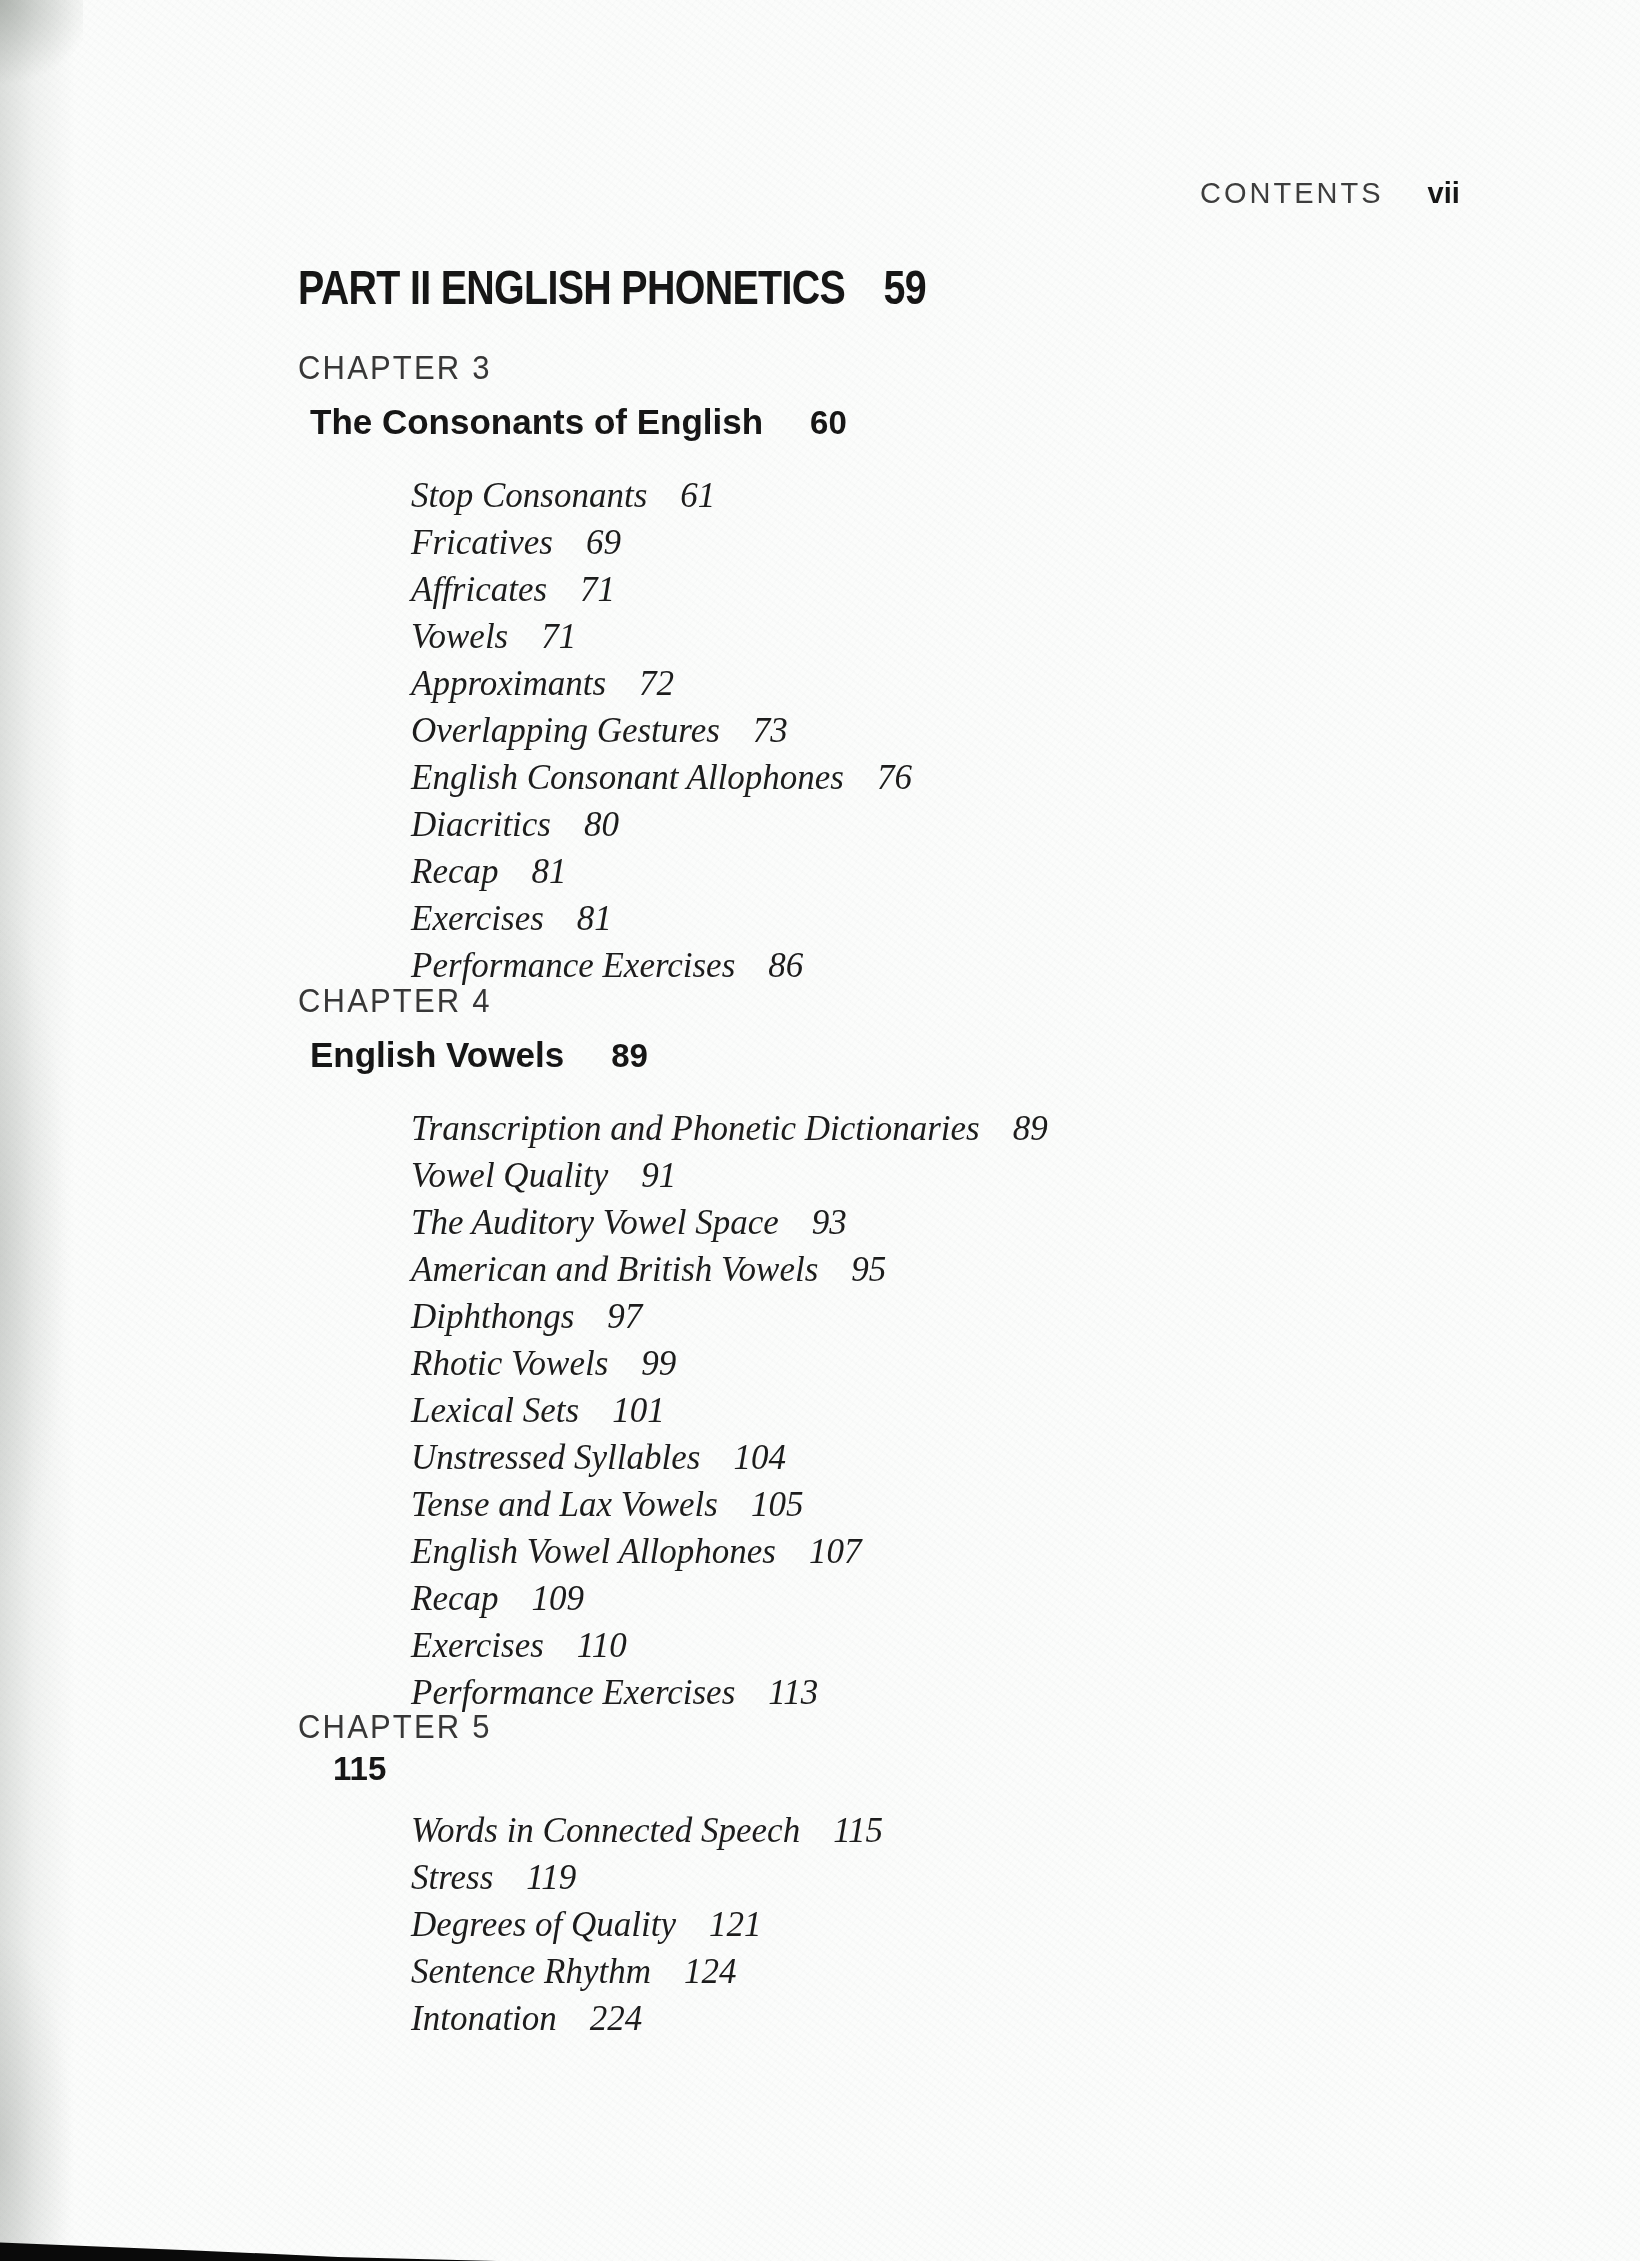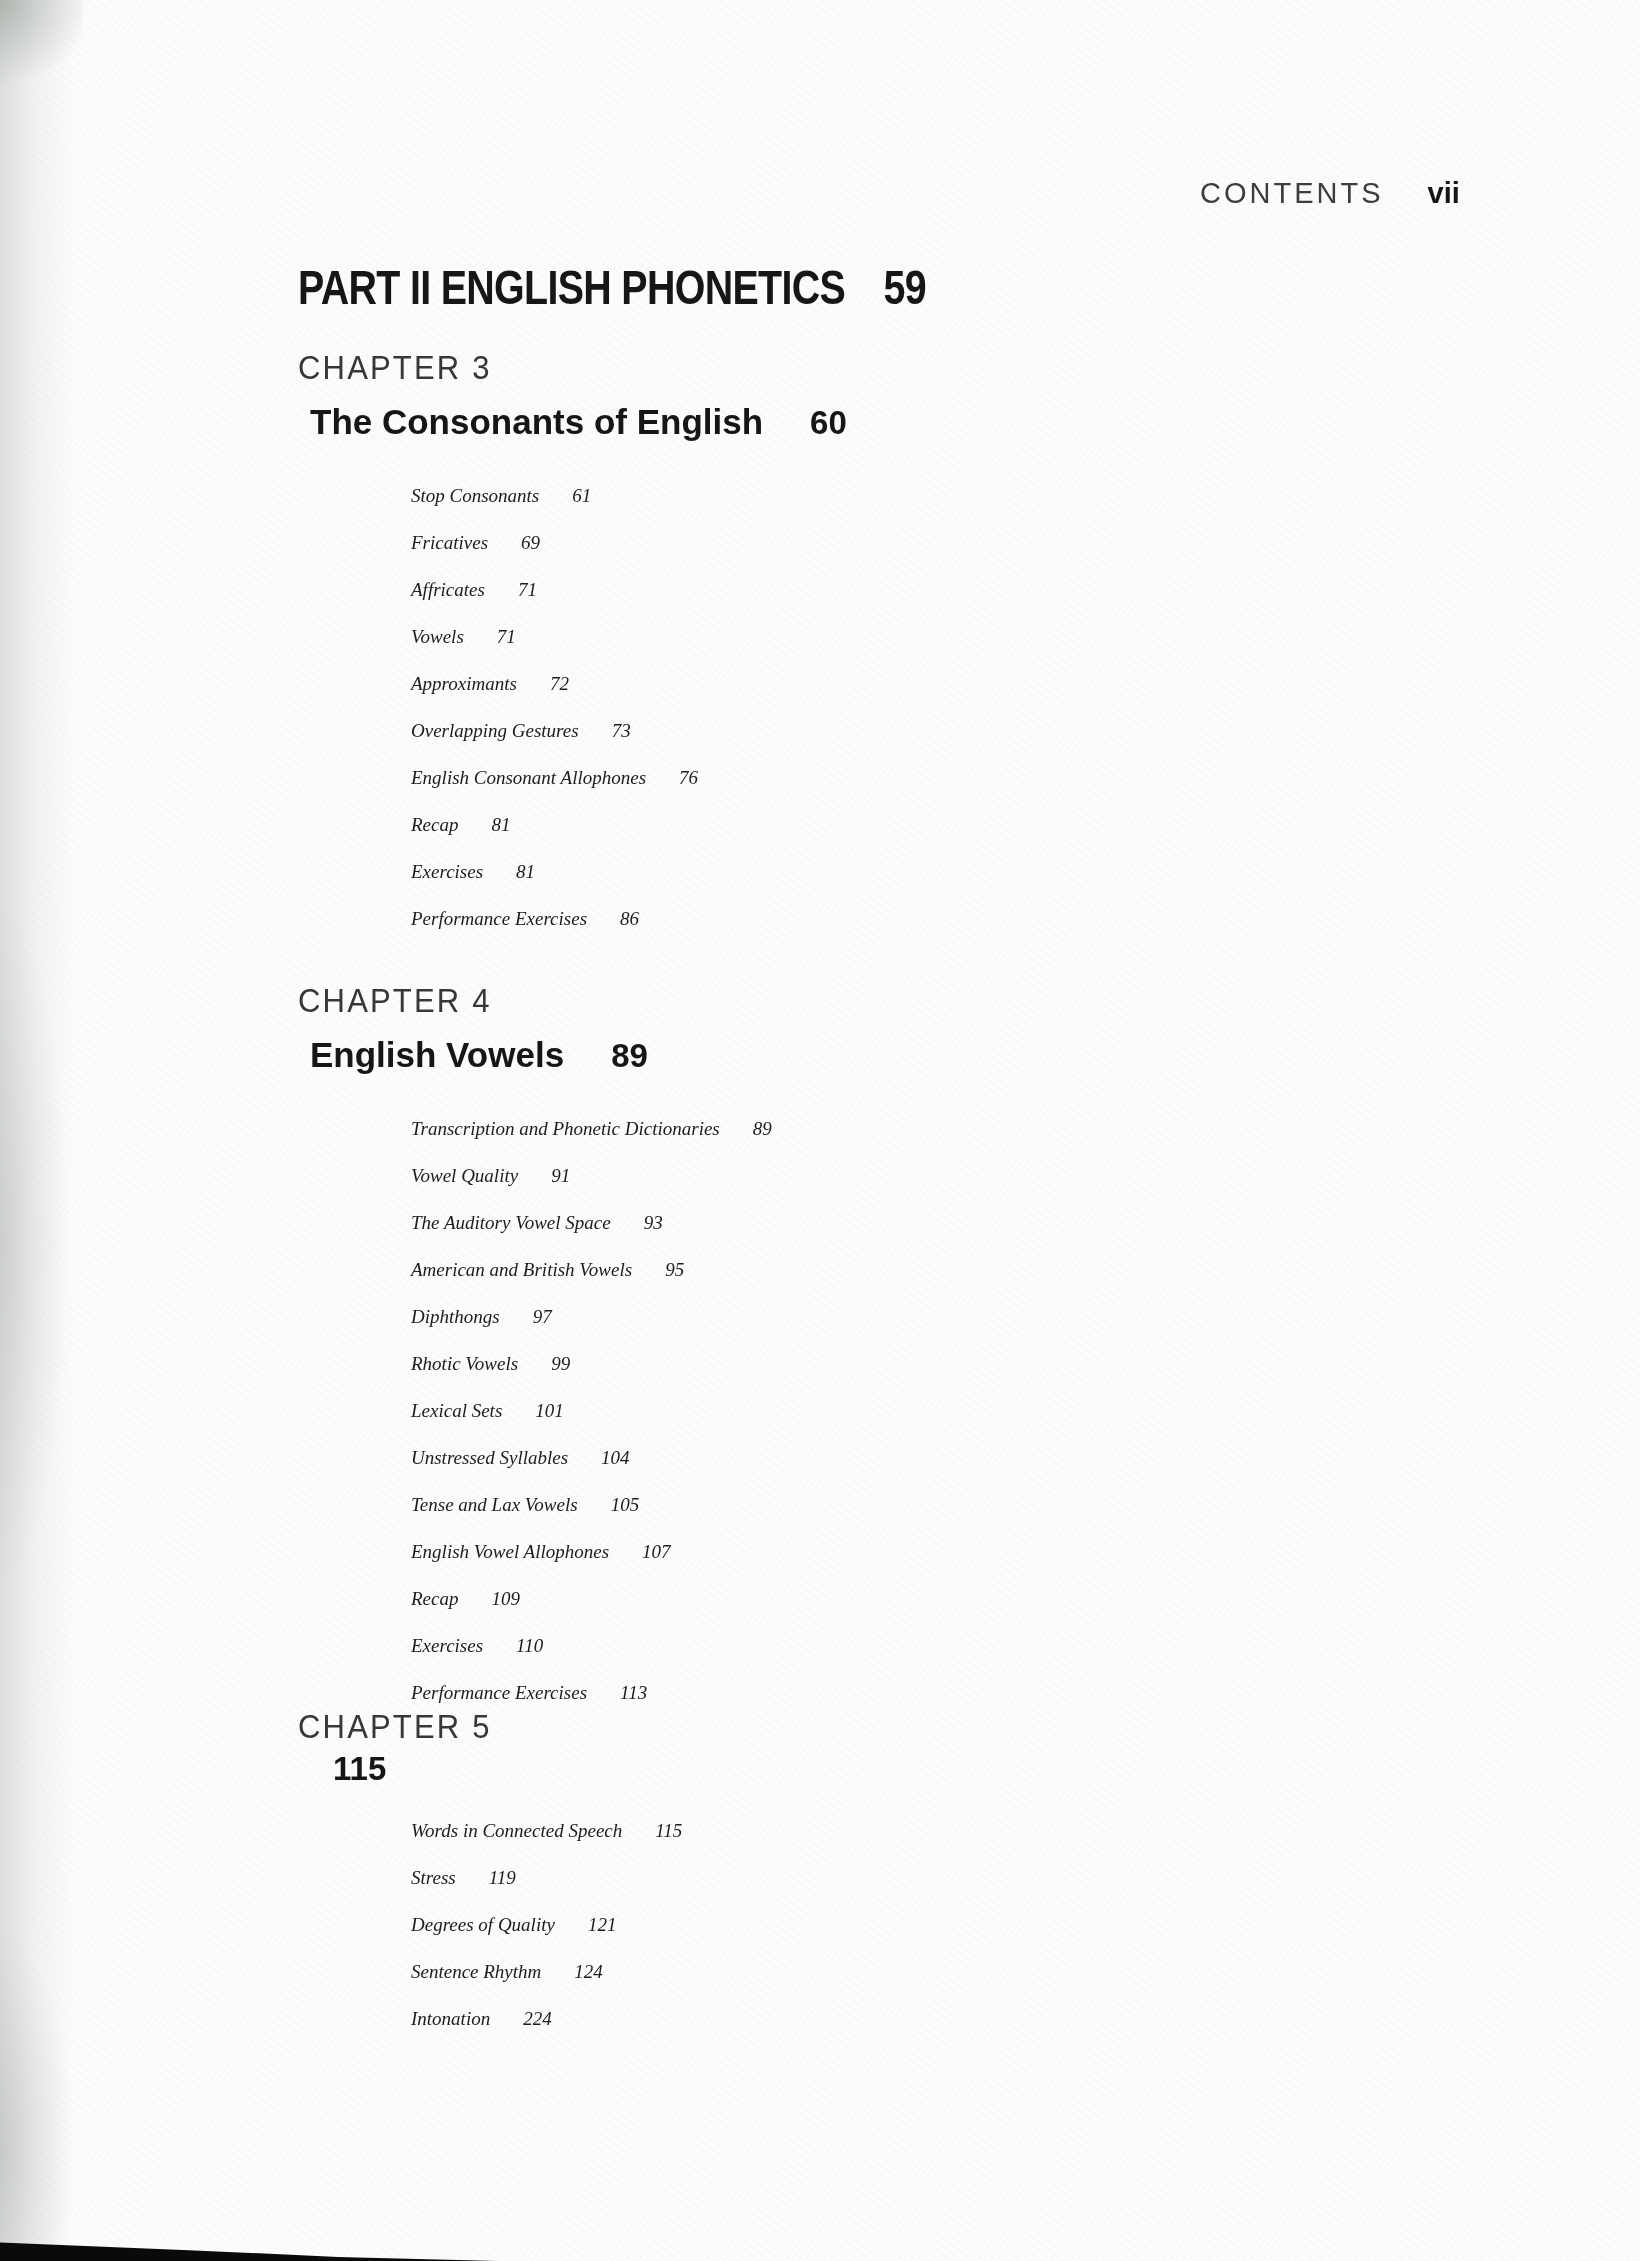--- a/index.html
+++ b/index.html
@@ -124,21 +124,21 @@
   }
 
   .sections {
     list-style: none;
     margin: 16.6px 0 0 113px;
     padding: 0;
   }
   .section-row {
     font-family: "Liberation Serif", serif;
     font-style: italic;
-    font-size: 19px;
+    font-size: 35px;
     line-height: 47px;
     color: #1c1c1c;
     white-space: nowrap;
   }
   .sec-page {
     margin-left: 33px;
   }
 </style>
 </head>
 <body>
@@ -184,20 +184,23 @@
   </li>
 
   <li class="section-row">
     <span class="sec-title">Overlapping Gestures</span><span class="sec-page">73</span>
   </li>
 
   <li class="section-row">
     <span class="sec-title">English Consonant Allophones</span><span class="sec-page">76</span>
   </li>
 
+  <li class="section-row">
+    <span class="sec-title">Diacritics</span><span class="sec-page">80</span>
+  </li>
 
   <li class="section-row">
     <span class="sec-title">Recap</span><span class="sec-page">81</span>
   </li>
 
   <li class="section-row">
     <span class="sec-title">Exercises</span><span class="sec-page">81</span>
   </li>
 
   <li class="section-row">

